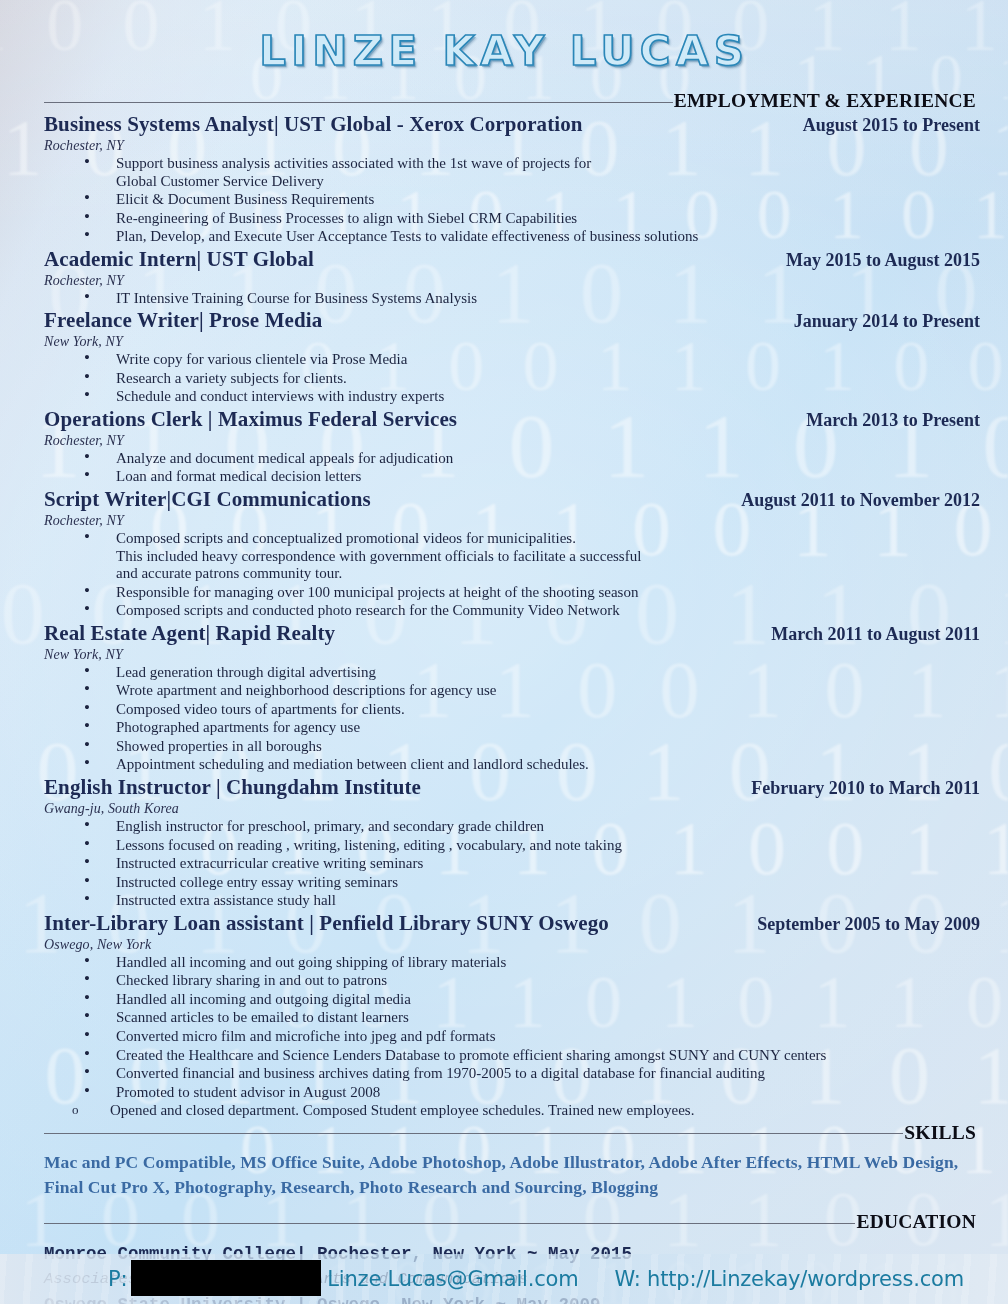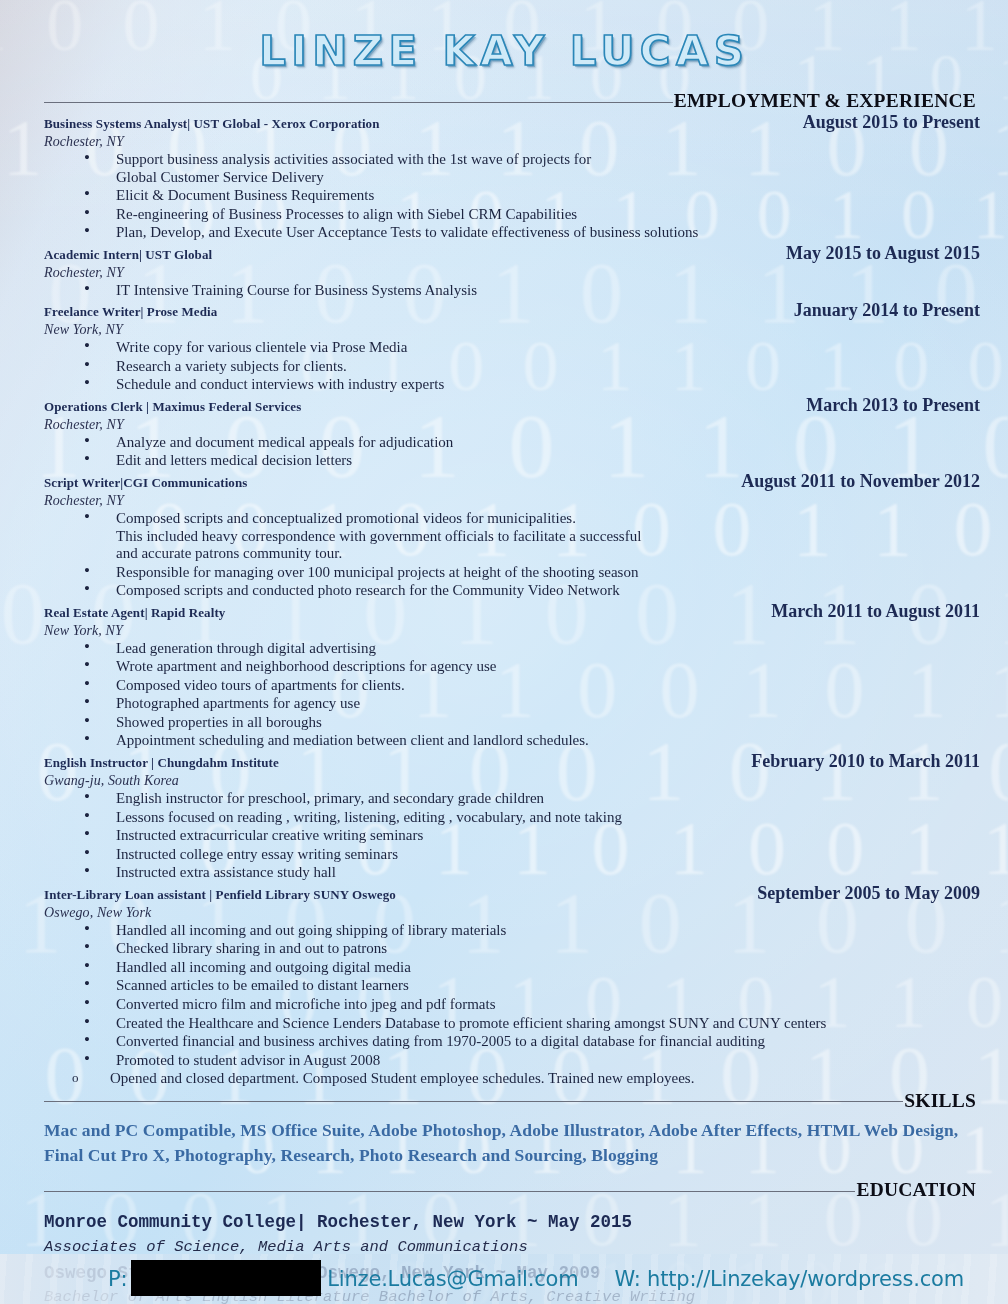--- a/index.html
+++ b/index.html
@@ -111,21 +111,21 @@
   
   #experience { padding:0 26px 0 44px; }
 
   .job { position:relative; }
 
   .job-head {
     display:flex; align-items:baseline;
   }
   .job-title {
     font-weight:700;
-    font-size:13px;
+    font-size:21px;
     color:#1d2a54;
     letter-spacing:0.1px;
     white-space:nowrap;
     flex:0 0 auto;
   }
   .job-date {
     font-weight:700;
     font-size:18px;
     color:#1d2a54;
     white-space:nowrap;
@@ -349,21 +349,21 @@
         <div class="job-head">
           <span class="job-title">Operations Clerk | Maximus Federal Services</span>
           <span class="job-date">March 2013 to Present</span>
         </div>
         <div class="job-loc">Rochester, NY</div>
         <ul class="bullets">
           <li>
             <span class="cont">Analyze and document medical appeals for adjudication</span>
           </li>
           <li>
-            <span class="cont">Edit and letters medical decision letters</span>
+            <span class="cont">Loan and format medical decision letters</span>
           </li>
         </ul>
       </div>
       <div class="job">
         <div class="job-head">
           <span class="job-title">Script Writer|CGI Communications</span>
           <span class="job-date">August 2011 to November 2012</span>
         </div>
         <div class="job-loc">Rochester, NY</div>
         <ul class="bullets">

